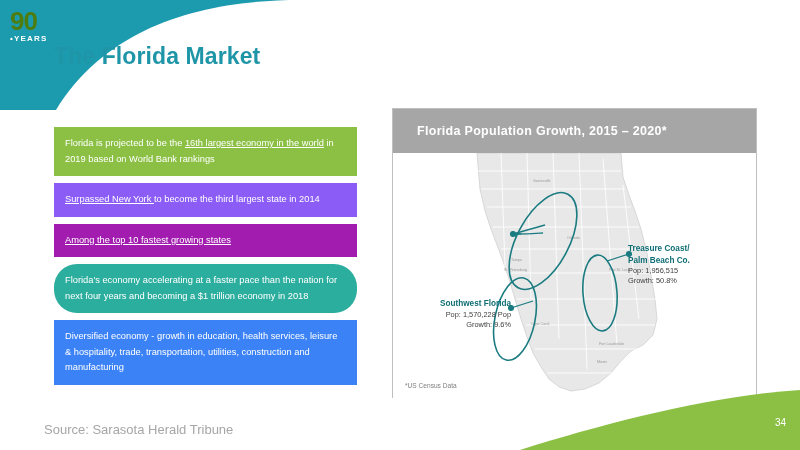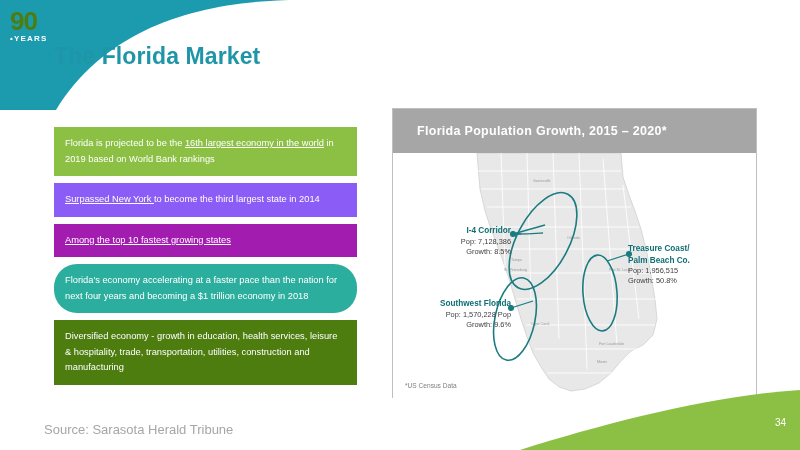--- a/index.html
+++ b/index.html
@@ -156,21 +156,21 @@
       </div>
       <div class="bullet-box" style="background: #8b5cf6;">
         <span class="btxt"><u>Surpassed New York </u><span>to become the third largest state in 2014</span></span>
       </div>
       <div class="bullet-box" style="background: #a21caf;">
         <span class="btxt"><u>Among the top 10 fastest growing states</u></span>
       </div>
       <div class="bullet-box" style="background: rgb(44, 174, 158); border-radius: 23px;">
         <span class="btxt"><span>Florida's economy accelerating at a faster pace than the nation for next four years and becoming a $1 trillion economy in 2018</span></span>
       </div>
-      <div class="bullet-box" style="background: #4d7c0f;">
+      <div class="bullet-box" style="background: #3b82f6;">
         <span class="btxt"><span>Diversified economy - growth in education, health services, leisure &amp; hospitality, trade, transportation, utilities, construction and manufacturing</span></span>
       </div>
     </div>
 
   <div id="map-panel">
     <div id="map-header">
       <span id="map-header-title">Florida Population Growth, 2015 – 2020*</span>
     </div>
     <div id="map-body">
 
@@ -223,25 +223,20 @@
           <line x1="121" y1="81" x2="128" y2="81"></line>
           <circle cx="120" cy="81" r="2.4"></circle>
           <path d="M120,81 L152,72" fill="none"></path>
           <circle cx="236" cy="101" r="2.4"></circle>
           <path d="M236,101 L214,108" fill="none"></path>
           <circle cx="118" cy="155" r="2.4"></circle>
           <path d="M118,155 L140,148" fill="none"></path>
         </g>
       </svg>
 
-      <div class="callout" id="callout-i4">
-        <span class="c-name">I-4 Corridor</span>
-        <span class="c-stat">Pop: 7,128,386</span>
-        <span class="c-stat">Growth: 8.5%</span>
-      </div>
 
       <div class="callout" id="callout-tc">
         <span class="c-name">Treasure Coast/</span>
         <span class="c-name">Palm Beach Co.</span>
         <span class="c-stat">Pop: 1,956,515</span>
         <span class="c-stat">Growth: 50.8%</span>
       </div>
 
       <div class="callout" id="callout-sw">
         <span class="c-name">Southwest Florida</span>

